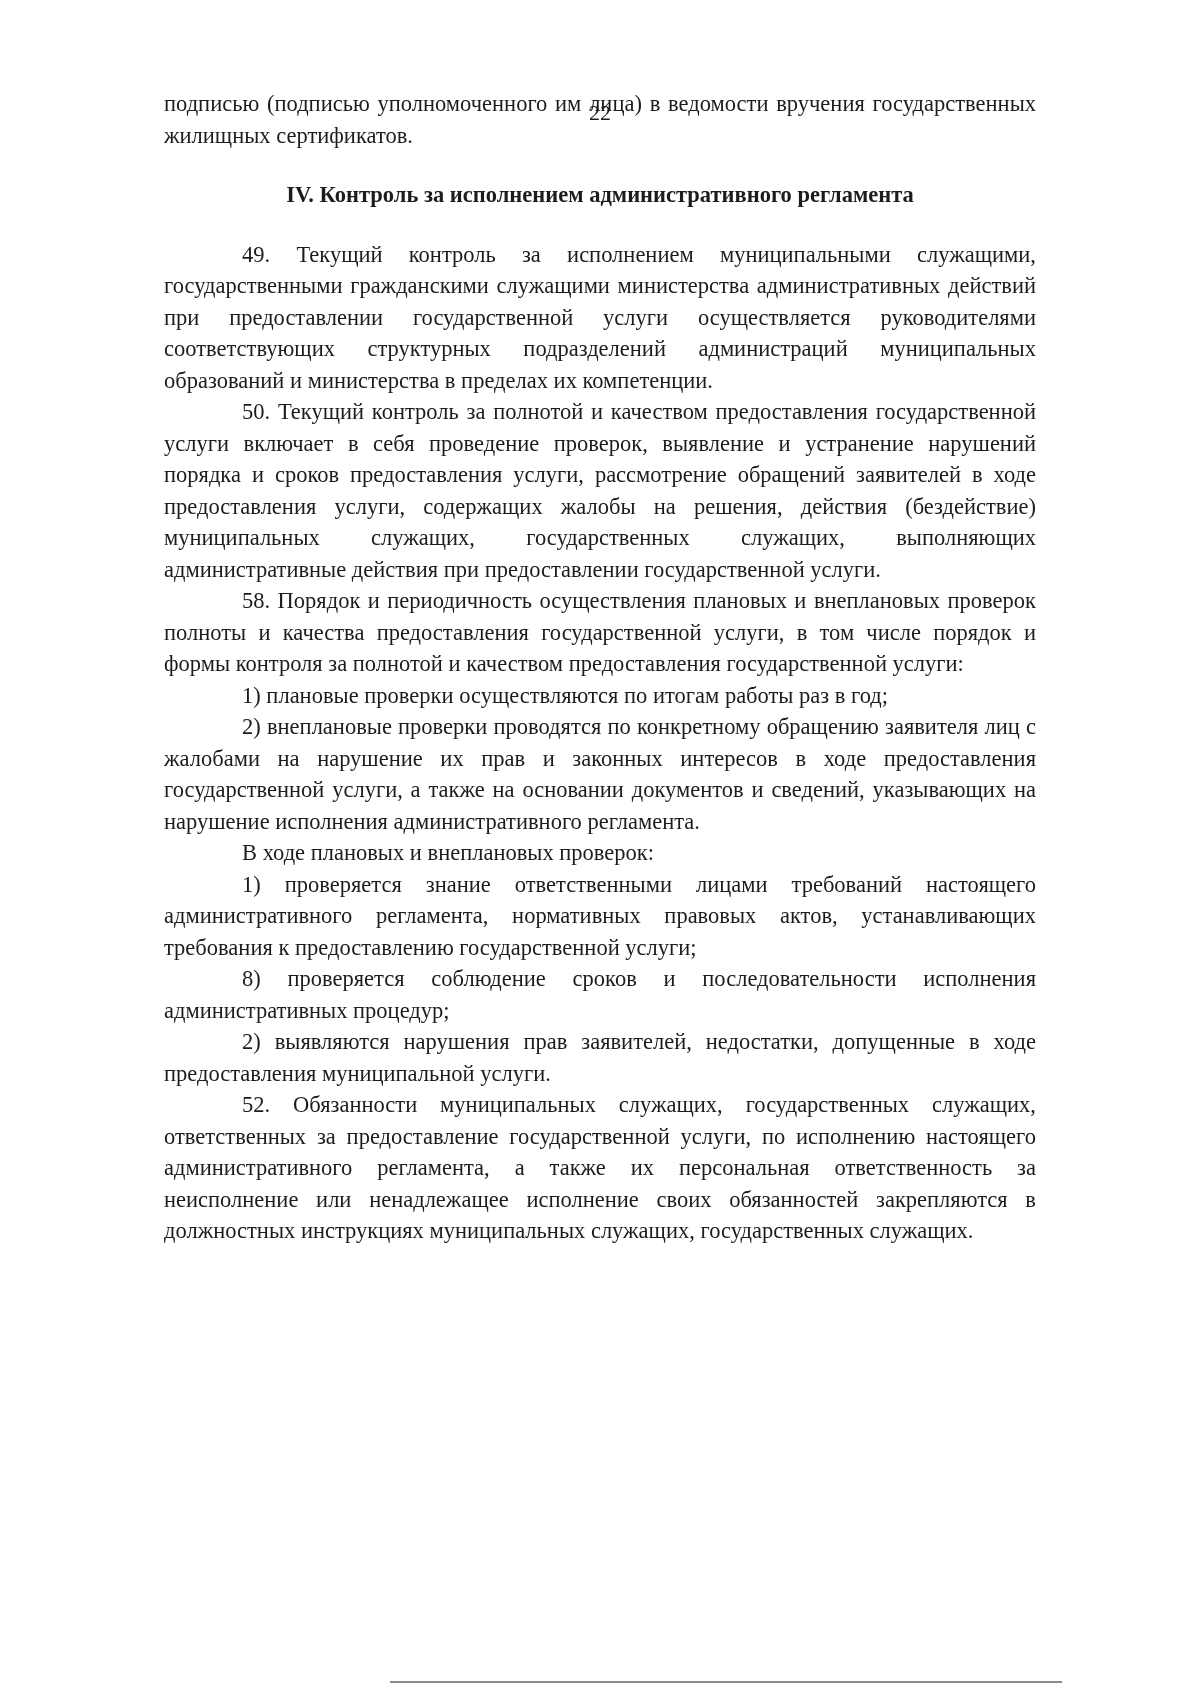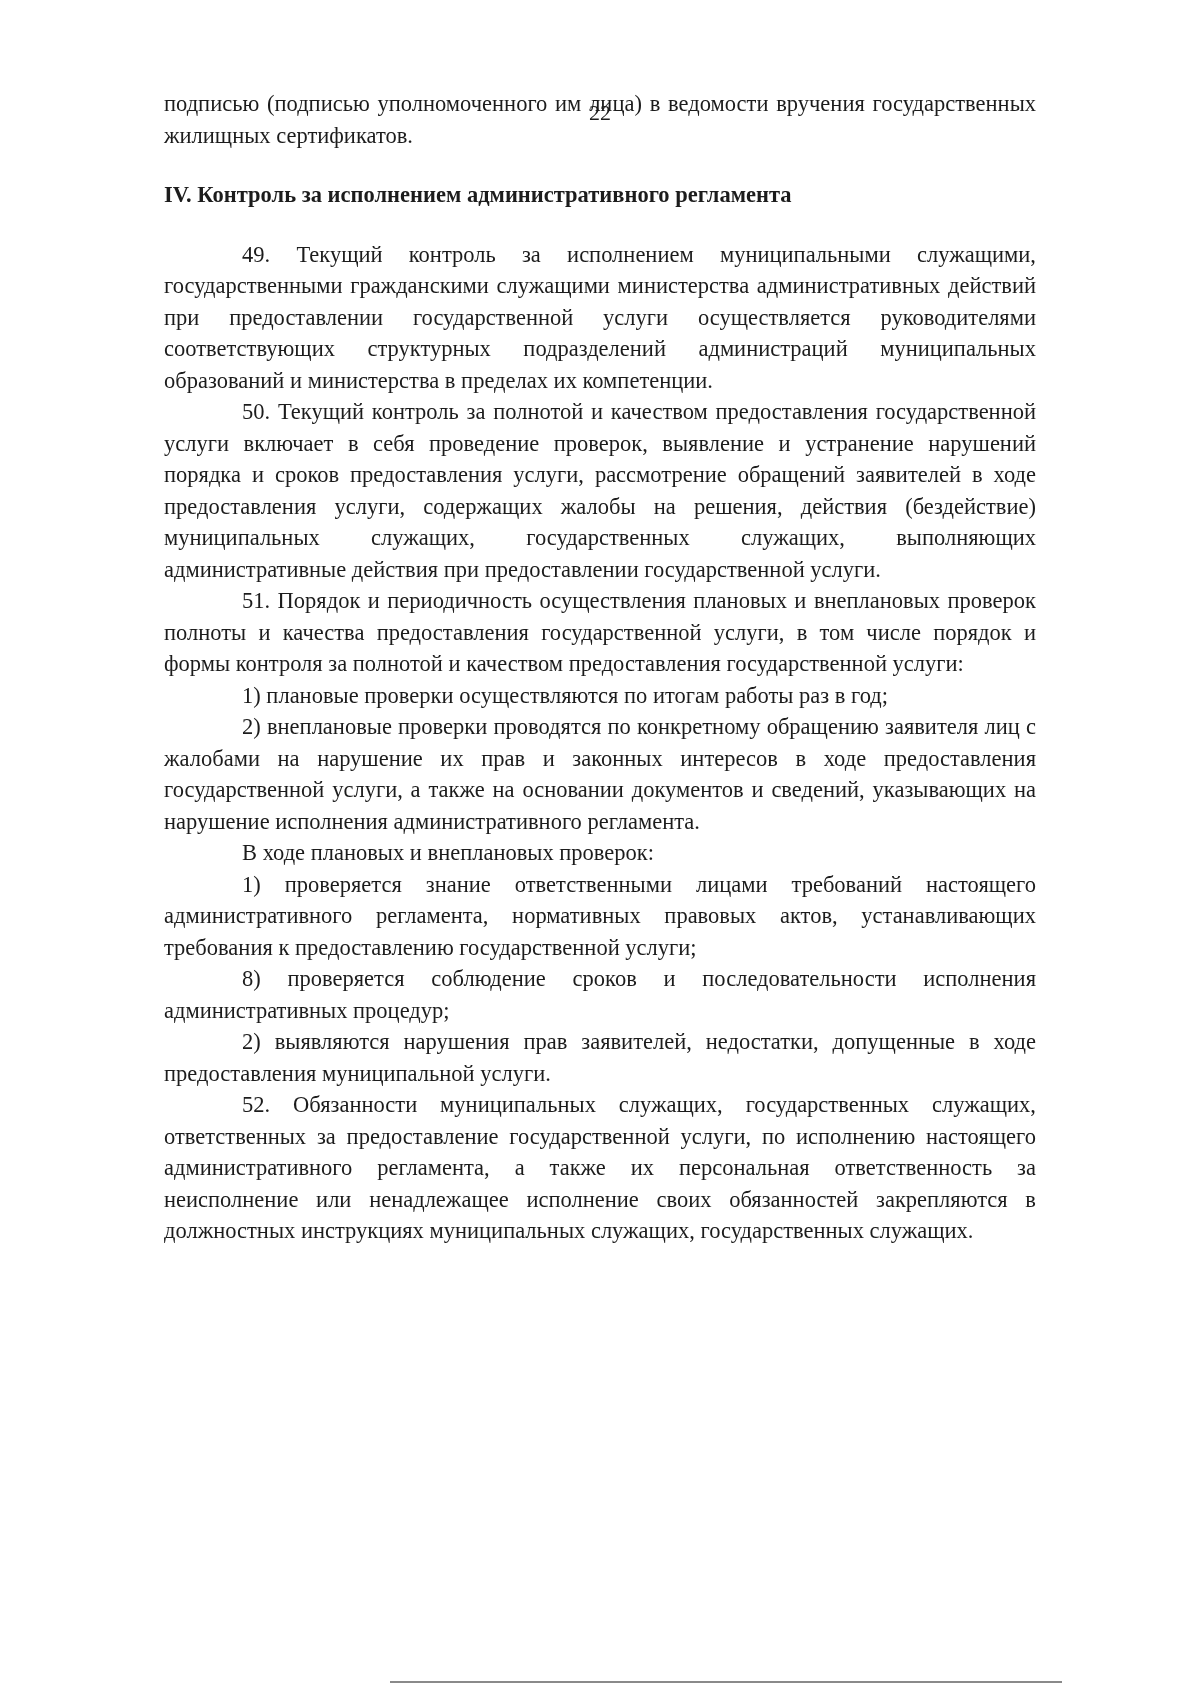--- a/index.html
+++ b/index.html
@@ -42,21 +42,21 @@
   }
   .content p.noindent {
     text-indent: 0;
   }
   .content h2.heading {
     margin: 28px 0 28px 0;
     padding: 0;
     font-size: 22.5px;
     line-height: 31.5px;
     font-weight: bold;
-    text-align: left;
+    text-align: center;
     text-indent: 0;
   }
   .bottom-line {
     position: absolute;
     top: 1681px;
     left: 390px;
     width: 672px;
     height: 2px;
     background: #8a8a8a;
   }
@@ -71,21 +71,21 @@
   <div class="content">
 
     <p class="noindent">подписью (подписью уполномоченного им лица) в ведомости вручения государственных жилищных сертификатов.</p>
 
     <h2 class="heading">IV. Контроль за исполнением административного регламента</h2>
 
     <p>49. Текущий контроль за исполнением муниципальными служащими, государственными гражданскими служащими министерства административных действий при предоставлении государственной услуги осуществляется руководителями соответствующих структурных подразделений администраций муниципальных образований и министерства в пределах их компетенции.</p>
 
     <p>50. Текущий контроль за полнотой и качеством предоставления государственной услуги включает в себя проведение проверок, выявление и устранение нарушений порядка и сроков предоставления услуги, рассмотрение обращений заявителей в ходе предоставления услуги, содержащих жалобы на решения, действия (бездействие) муниципальных служащих, государственных служащих, выполняющих административные действия при предоставлении государственной услуги.</p>
 
-    <p>51. Порядок и периодичность осуществления плановых и внеплановых проверок полноты и качества предоставления государственной услуги, в том числе порядок и формы контроля за полнотой и качеством предоставления государственной услуги:</p>
+    <p>58. Порядок и периодичность осуществления плановых и внеплановых проверок полноты и качества предоставления государственной услуги, в том числе порядок и формы контроля за полнотой и качеством предоставления государственной услуги:</p>
 
     <p>1) плановые проверки осуществляются по итогам работы раз в год;</p>
 
     <p>2) внеплановые проверки проводятся по конкретному обращению заявителя лиц с жалобами на нарушение их прав и законных интересов в ходе предоставления государственной услуги, а также на основании документов и сведений, указывающих на нарушение исполнения административного регламента.</p>
 
     <p>В ходе плановых и внеплановых проверок:</p>
 
     <p>1) проверяется знание ответственными лицами требований настоящего административного регламента, нормативных правовых актов, устанавливающих требования к предоставлению государственной услуги;</p>
 
     <p>8) проверяется соблюдение сроков и последовательности исполнения административных процедур;</p>

